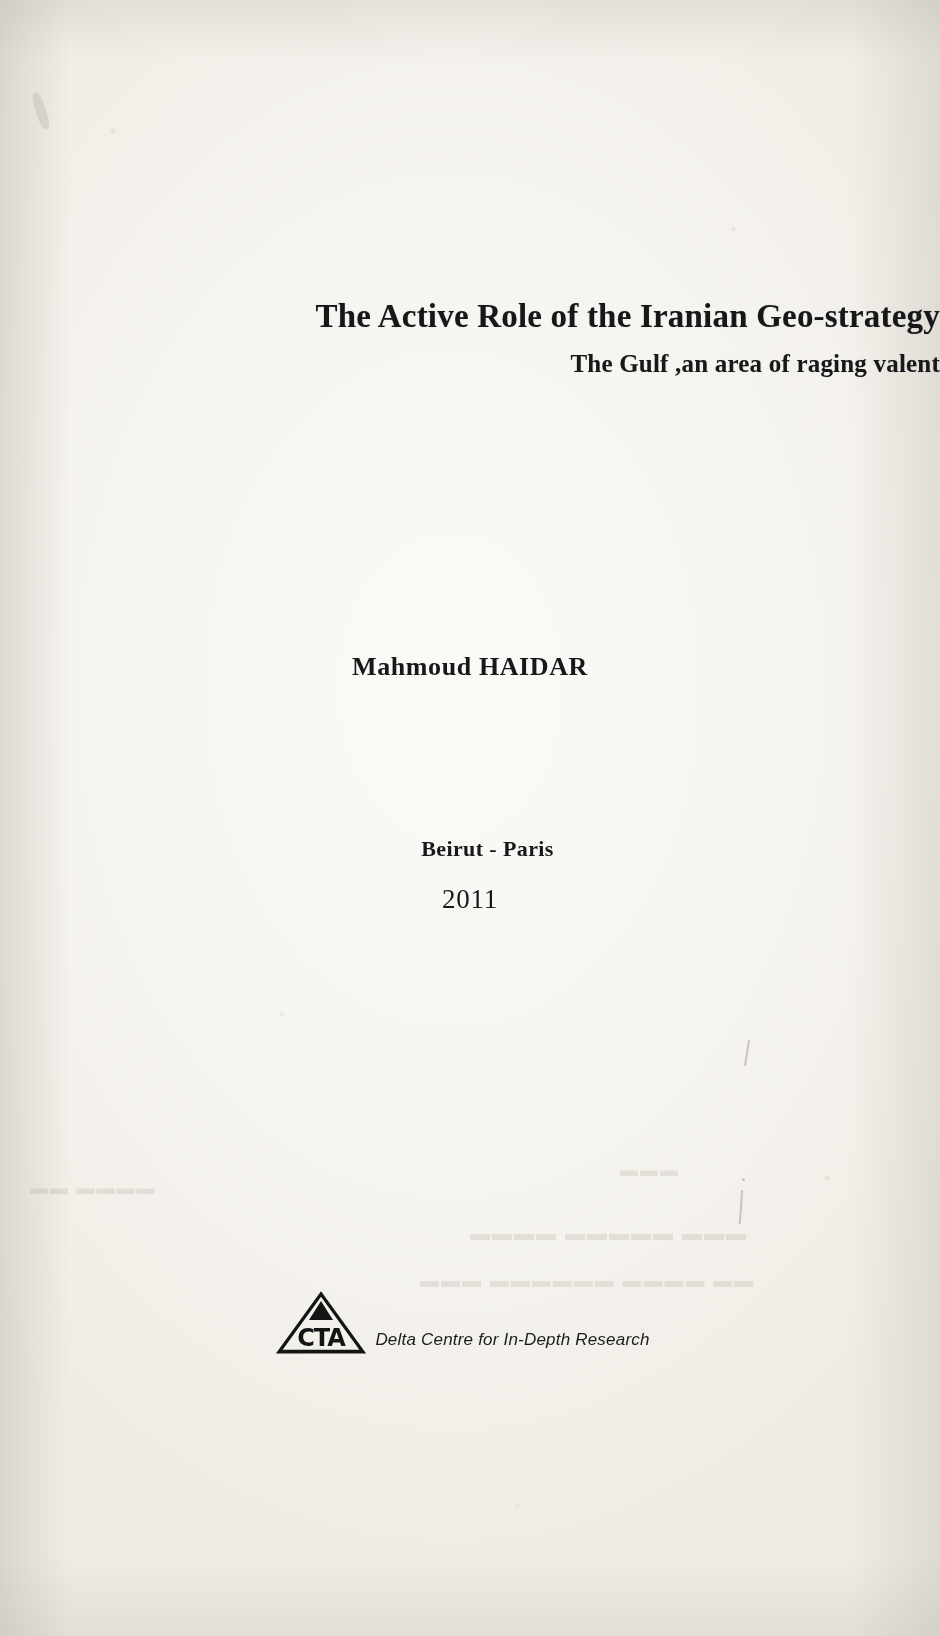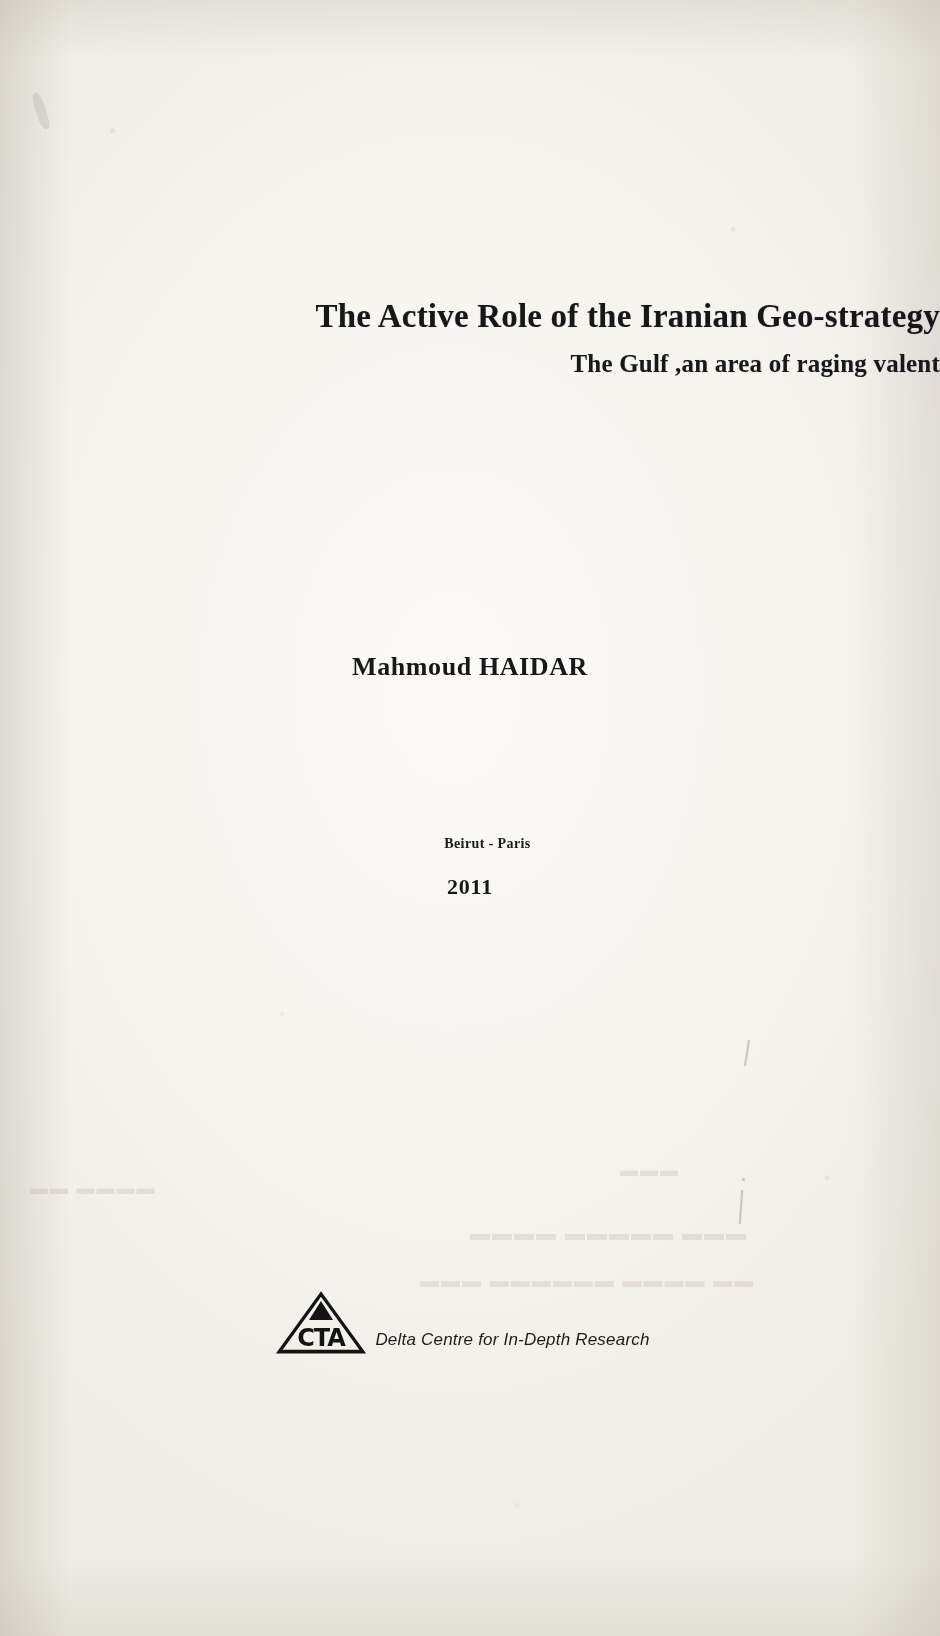--- a/index.html
+++ b/index.html
@@ -122,29 +122,29 @@
   }
 
   .imprint-block {
     position: absolute;
     left: 0;
     right: 0;
     top: 836px;
     text-align: center;
   }
   .place {
-    font-size: 14px;
+    font-size: 22px;
     font-weight: bold;
     letter-spacing: 0.4px;
     color: #18181b;
     padding-left: 35px;
   }
   .year {
-    font-size: 22px;
-    font-weight: bold;
+    font-size: 27px;
+    font-weight: normal;
     margin-top: 22px;
     letter-spacing: 0.8px;
     color: #18181b;
   }
 
   .publisher-block {
     position: absolute;
     left: 0;
     right: 15px;
     top: 1286px;

